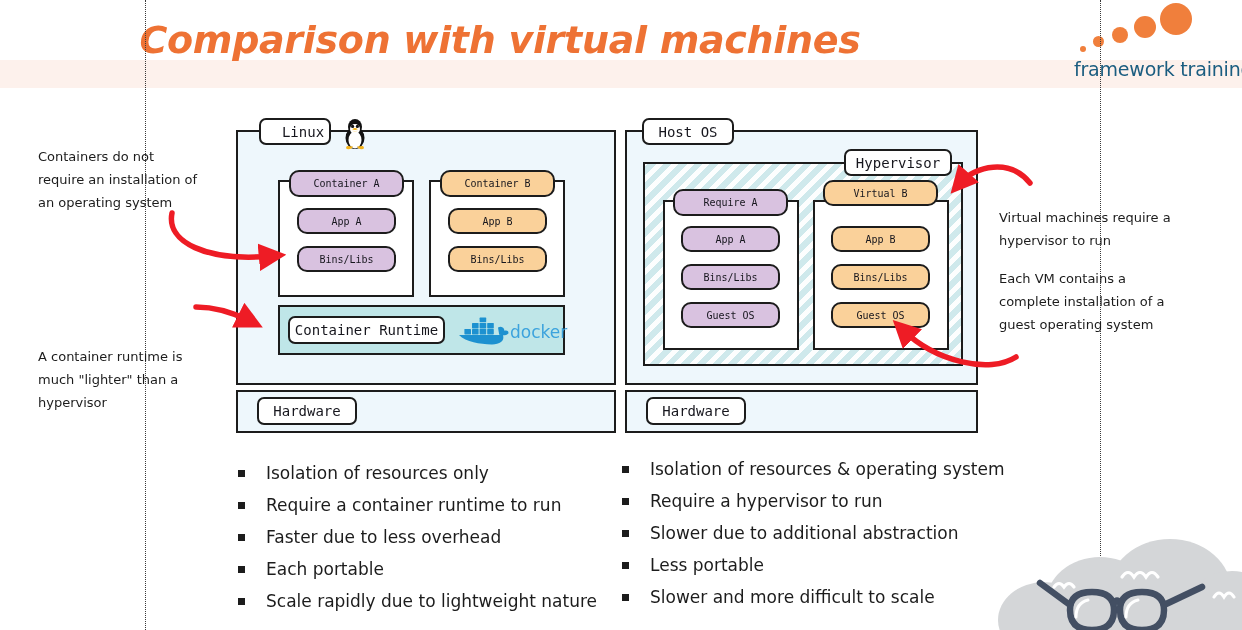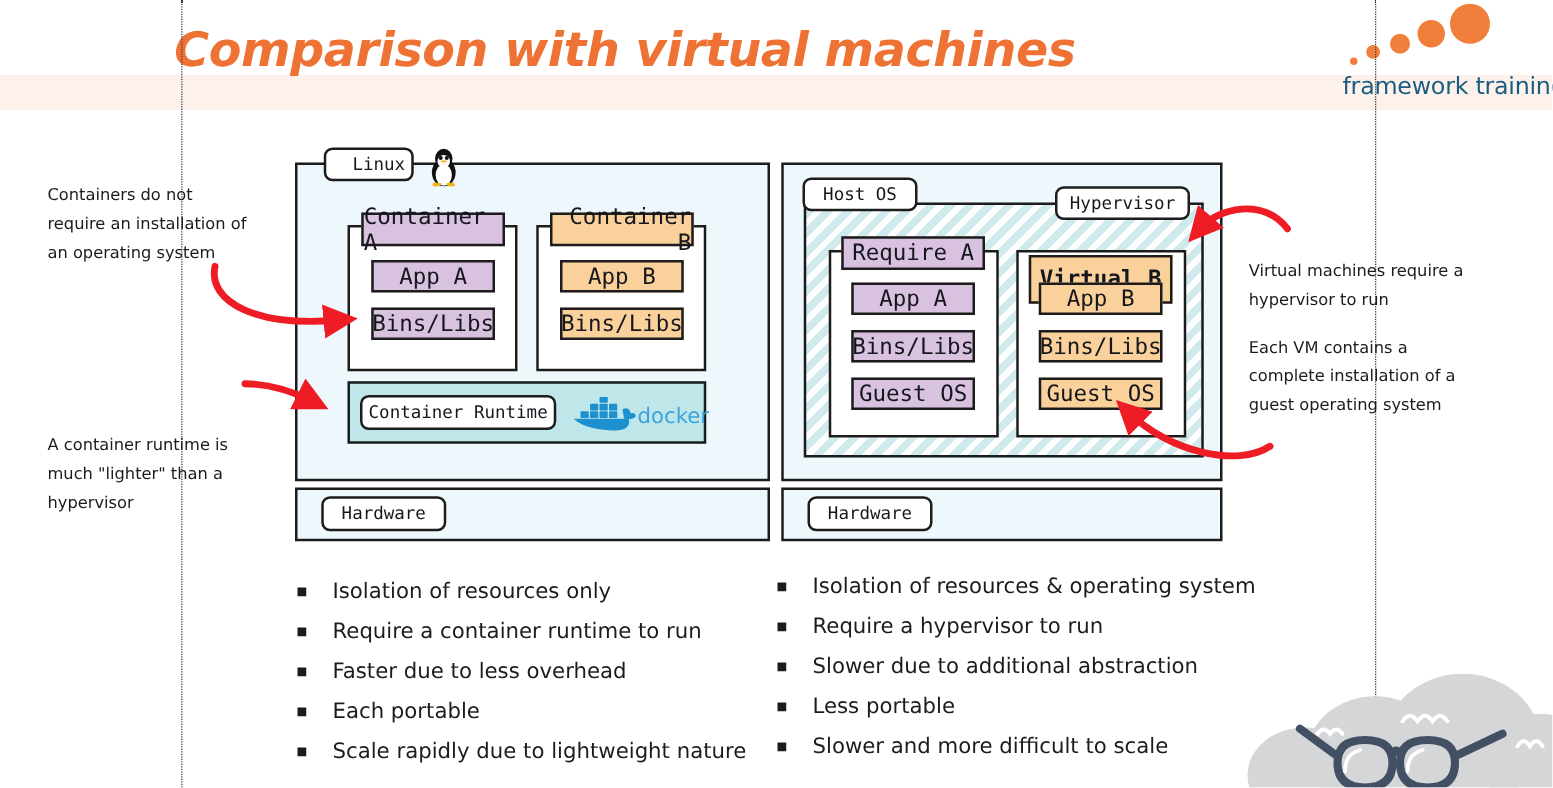--- a/index.html
+++ b/index.html
@@ -70,25 +70,25 @@
   }
   .innerframe{
     position:absolute;
     background:#ffffff;
     border:2.5px solid #1c1c1c;
     box-sizing:border-box;
   }
   .chip{
     position:absolute;
     border:2px solid #1c1c1c;
-    border-radius:0;
+    border-radius:10px;
     box-sizing:border-box;
     display:flex;align-items:center;justify-content:center;
     font-family:"DejaVu Sans Mono","Liberation Mono",monospace;
-    font-size:18px;color:#16161d;
+    font-size:10px;color:#16161d;
     z-index:5;
   }
   .chip.purple{background:#d9c2e0;}
   .chip.orange{background:#fad19a;}
 
   .runtime-band{
     position:absolute;
     background:#bfe6e8;
     border:2.5px solid #1c1c1c;
     box-sizing:border-box;
@@ -214,33 +214,33 @@
       </svg>
     </div>
 
     <div class="hwbox" style="left:0px;top:272px;width:380px;height:43px;"></div>
     <div class="tagbox" style="left:21px;top:279px;width:100px;height:28px;">Hardware</div>
   </div>
 
   <div class="diagram" style="left:625px;top:118px;width:353px;height:315px;">
 
     <div class="osbox" style="left:0px;top:12px;width:353px;height:255px;"></div>
-    <div class="tagbox" style="left:17px;top:0px;width:92px;height:27px;margin-top:24px;">Host OS</div>
+    <div class="tagbox" style="left:17px;top:0px;width:92px;height:27px;">Host OS</div>
 
     <div class="hatch" style="left:18px;top:44px;width:320px;height:204px;"></div>
     <div class="tagbox" style="left:219px;top:31px;width:108px;height:27px;">Hypervisor</div>
 
     <div class="innerframe" style="left:38px;top:82px;width:136px;height:150px;"></div>
     <div class="chip purple" style="left:48px;top:71px;width:115px;height:27px;">Require A</div>
     <div class="chip purple" style="left:56px;top:108px;width:99px;height:26px;">App A</div>
     <div class="chip purple" style="left:56px;top:146px;width:99px;height:26px;">Bins/Libs</div>
     <div class="chip purple" style="left:56px;top:184px;width:99px;height:26px;">Guest OS</div>
 
     <div class="innerframe" style="left:188px;top:82px;width:136px;height:150px;"></div>
-    <div class="chip orange" style="left:198px;top:86px;width:115px;height:39px;font-weight:bold;">Virtual B</div>
+    <div class="chip orange" style="left:198px;top:62px;width:115px;height:26px;">Virtual B</div>
     <div class="chip orange" style="left:206px;top:108px;width:99px;height:26px;">App B</div>
     <div class="chip orange" style="left:206px;top:146px;width:99px;height:26px;">Bins/Libs</div>
     <div class="chip orange" style="left:206px;top:184px;width:99px;height:26px;">Guest OS</div>
 
     <div class="hwbox" style="left:0px;top:272px;width:353px;height:43px;"></div>
     <div class="tagbox" style="left:21px;top:279px;width:100px;height:28px;">Hardware</div>
   </div>
 
   <svg style="position:absolute;left:0;top:0;width:1242px;height:630px;pointer-events:none;z-index:9;">
     <defs>

